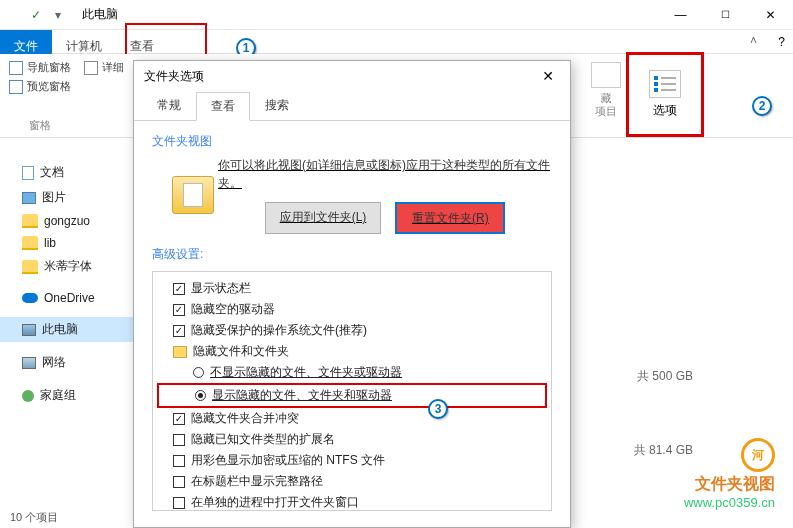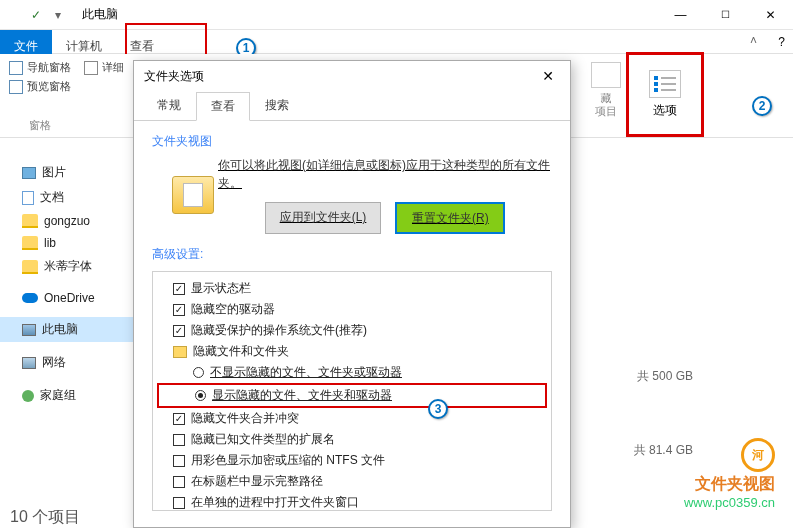--- a/index.html
+++ b/index.html
@@ -38,42 +38,42 @@
 
 .tree { position: absolute; left: 0; top: 160px; width: 150px; }
 .tree .node { padding: 4px 6px 4px 22px; display: flex; align-items: center; gap: 6px; color: #222; }
 .tree .node.sel { background: #cce8ff; }
 .tree .fico { width: 16px; height: 14px; background: #ffd867; border-radius: 2px 2px 0 0; border-bottom: 2px solid #e6b400; }
 .tree .pcico { width: 14px; height: 12px; border: 1px solid #6a6a6a; background: linear-gradient(#9ec5e6,#5f90b6); }
 .tree .cloud { width: 16px; height: 10px; background: #0178d7; border-radius: 6px; }
 .tree .docico { width: 12px; height: 14px; background: #fff; border: 1px solid #6aa0d8; }
 
 
-.footer { position: absolute; bottom: 0; left: 0; height: 22px; padding: 0 10px; display: flex; align-items: center; color: #555; font-size: 16px; }
+.footer { position: absolute; bottom: 0; left: 0; height: 22px; padding: 0 10px; display: flex; align-items: center; color: #555; font-size: 11px; }
 
 
 .rc { position: absolute; right: 100px; color: #666; }
 
 
 .dialog { position: absolute; left: 133px; top: 60px; width: 438px; height: 468px; background: #fff; border: 1px solid #aaa; box-shadow: 3px 3px 12px rgba(0,0,0,.25); display: flex; flex-direction: column; }
 .dialog .dtitle { height: 30px; display: flex; align-items: center; padding: 0 10px; }
 .dialog .dtitle .x { margin-left: auto; width: 24px; height: 24px; display: flex; align-items: center; justify-content: center; font-size: 14px; }
 .dialog .dtabs { display: flex; padding: 0 8px; border-bottom: 1px solid #d0d0d0; }
 .dialog .dtabs .dtab { padding: 5px 14px; border: 1px solid transparent; color: #444; }
 .dialog .dtabs .dtab.active { border: 1px solid #d0d0d0; border-bottom: 1px solid #fff; background: #fff; position: relative; top: 1px; }
 .dialog .body { padding: 12px 18px; overflow: hidden; flex: 1; }
 .dialog .sect { margin-bottom: 12px; }
 .dialog .sectlabel { color: #3b82f6; margin-bottom: 6px; }
 .dialog .viewrow { display: flex; gap: 4px; align-items: center; padding-left: 20px; text-decoration: underline; }
 .dialog .foldericon { width: 42px; height: 38px; background: linear-gradient(#ffe9a8,#f6c542); border-radius: 3px; border: 1px solid #caa63d; display: flex; align-items: center; justify-content: center; }
 .dialog .foldericon::after { content: ""; width: 18px; height: 22px; background: #fff; border: 1px solid #bbb; }
 .dialog .viewtext { flex: 1; color: #333; line-height: 1.5; }
 .dialog .btnrow { display: flex; gap: 14px; margin-top: 10px; justify-content: center; }
 .dialog .btn { padding: 5px 14px; border: 1px solid #adadad; background: #e1e1e1; color: #333; min-width: 110px; text-align: center; }
-.dialog .btn.primary { border: 2px solid #0078d7; background: #84cc16; }
+.dialog .btn.primary { border: 2px solid #0078d7; background: #ef4444; }
 .dialog .adv { border: 1px solid #d0d0d0; margin-top: 8px; padding: 6px 4px; max-height: 240px; overflow: hidden; }
 .dialog .opt { display: flex; align-items: center; gap: 6px; padding: 2px 4px 2px 16px; color: #222; }
 .dialog .opt.indent { padding-left: 36px; text-decoration: underline; }
 .dialog .opt .cb { width: 12px; height: 12px; border: 1px solid #333; display: inline-flex; align-items: center; justify-content: center; font-size: 10px; color: #222; }
 .dialog .opt .rb { width: 11px; height: 11px; border: 1px solid #333; border-radius: 50%; display: inline-flex; align-items: center; justify-content: center; }
 .dialog .opt .rb.checked::after { content: ""; width: 5px; height: 5px; background: #222; border-radius: 50%; }
 .dialog .opt .fsm { width: 14px; height: 12px; background: #ffd867; border: 1px solid #caa63d; }
 .dialog .redbox { border: 2px solid #d80000; }
 
 
@@ -143,26 +143,26 @@
   <div style="position:absolute;right:172px;top:8px;color:#888;text-align:center;line-height:1.2">
     <div style="width:30px;height:26px;border:1px solid #ccc;margin:0 auto 4px"></div>
     <div style="font-size:11px;white-space:pre">藏
 项目</div>
   </div>
 </div>
 <div class="marker" style="left:752px;top:96px">2</div>
 
 <div class="tree">
   <div class="node">
+      <span class="docico"></span>
+      <span>文档</span>
+    </div>
+  <div class="node">
       <span style="width:14px;height:12px;background:#6fb1e0;border:1px solid #4a7fa5"></span>
       <span>图片</span>
-    </div>
-  <div class="node">
-      <span class="docico"></span>
-      <span>文档</span>
     </div>
   <div class="node">
       <span class="fico"></span>
       <span>gongzuo</span>
     </div>
   <div class="node">
       <span class="fico"></span>
       <span>lib</span>
     </div>
   <div class="node">

